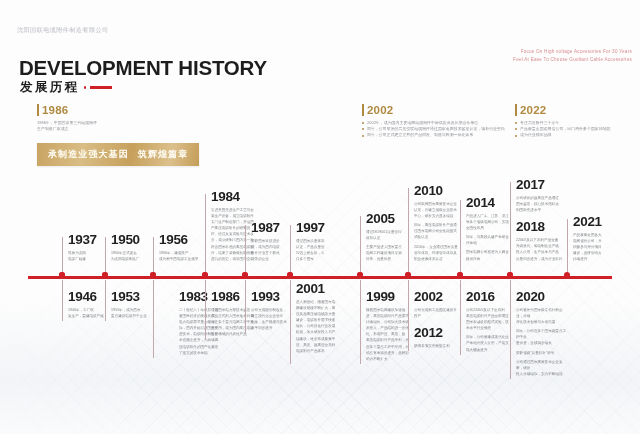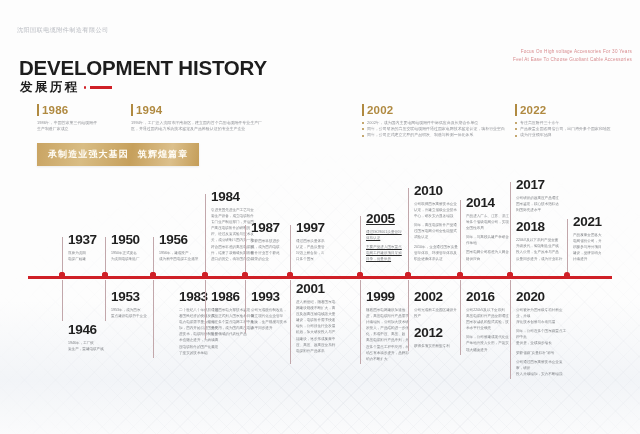--- a/index.html
+++ b/index.html
@@ -130,27 +130,20 @@
   </div>
 
   <div class="cards" id="cards">
       <div class="card" style="left: 37px; width: 160px;">
         <div class="card-year">1986</div>
         <div class="card-body">
           <div class="card-line">1986年，中国首家第三代电缆附件</div>
           <div class="card-line">生产制造厂家成立</div>
         </div>
       </div>
-      <div class="card" style="left: 131px; width: 230px;">
-        <div class="card-year">1994</div>
-        <div class="card-body">
-          <div class="card-line">1994年，工厂迁入沈阳市浑南新区，建立国内首个高压电缆附件专业生产厂</div>
-          <div class="card-line">区，并通过国内电力系统技术鉴定及产品检验认证的专业生产企业</div>
-        </div>
-      </div>
       <div class="card" style="left: 362px; width: 250px;">
         <div class="card-year">2002</div>
         <div class="card-body">
           <div class="card-line bullet">2002年，成为国内主要电网电缆附件中标供应商及长期合作单位</div>
           <div class="card-line bullet">同年，公司研发的高压交联电缆附件通过国家电网技术鉴定认证，填补行业空白</div>
           <div class="card-line bullet">同年，公司正式建立完整的产品研发、制造与检测一体化体系</div>
         </div>
       </div>
       <div class="card" style="left: 515px; width: 125px;">
         <div class="card-year">2022</div>
@@ -173,21 +166,21 @@
           <div class="year">1937</div>
           <div class="desc">
             <div>前身为沈阳</div>
             <div>电缆厂始建</div>
           </div>
         </div>
         <div class="stem" style="top: 237px; height: 39px;"></div>
         <div class="dot"></div>
       </div>
       <div class="node down" style="left: 62px; top: 0px;">
-        <div class="box" style="width: 44px; top: 290px; left: 6px; margin-top: 33px;">
+        <div class="box" style="width: 44px; top: 290px; left: 6px;">
           <div class="year">1946</div>
           <div class="desc">
             <div>1946年，工厂恢</div>
             <div>复生产，重建电缆产线</div>
           </div>
         </div>
         <div class="stem" style="top: 280px; height: 41px;"></div>
         <div class="dot"></div>
       </div>
       <div class="node up" style="left: 105px; top: 0px;">
@@ -323,21 +316,21 @@
             <div>机遇，加大研发投入与产</div>
             <div>能建设，逐步形成覆盖中</div>
             <div>压、高压、超高压全系列</div>
             <div>电缆附件产品体系</div>
           </div>
         </div>
         <div class="stem" style="top: 280px; height: 84px;"></div>
         <div class="dot"></div>
       </div>
       <div class="node up" style="left: 360px; top: 0px;">
-        <div class="box" style="width: 48px; top: 212px; left: 6px; text-decoration: underline;">
+        <div class="box" style="width: 48px; top: 212px; left: 6px;">
           <div class="year">2005</div>
           <div class="desc">
             <div>通过ISO9001质量管理</div>
             <div>体系认证</div>
             <div style="height: 3px;"></div>
             <div>主要产品进入国家重点</div>
             <div>电网工程建设项目采购</div>
             <div>目录，批量供货</div>
           </div>
         </div>

